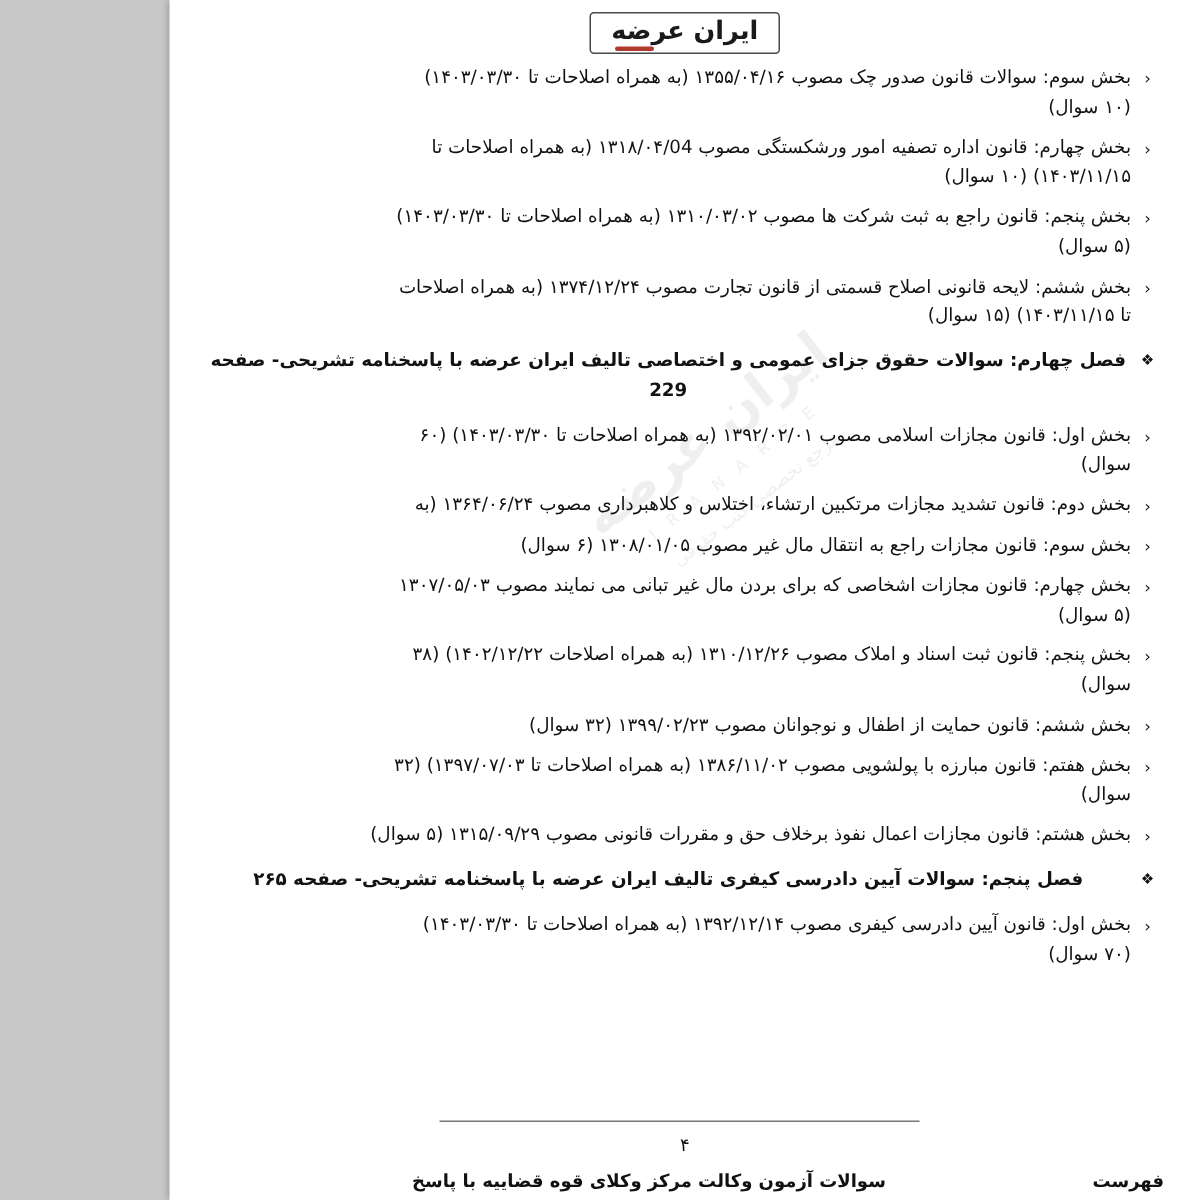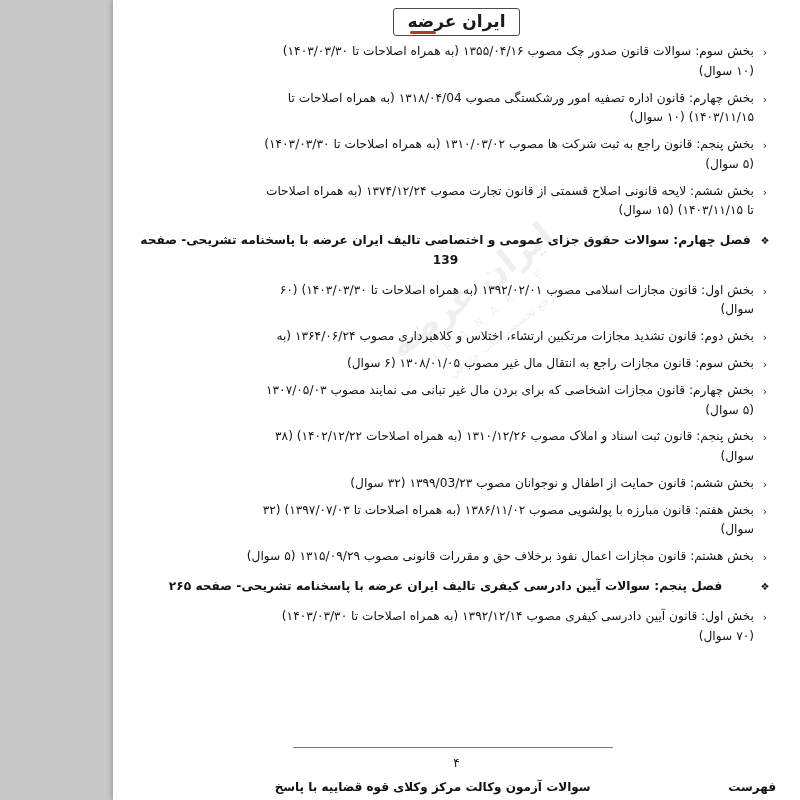--- a/index.html
+++ b/index.html
@@ -205,21 +205,21 @@
         <div class="entry">
           <div class="bullet">‹</div>
           <div class="entry-text"><span>بخش پنجم: قانون راجع به ثبت شرکت ها مصوب ۱۳۱۰/۰۳/۰۲ (به همراه اصلاحات تا ۱۴۰۳/۰۳/۳۰)</span><span class="tail-center">(۵ سوال)</span></div>
         </div>
         <div class="entry">
           <div class="bullet">‹</div>
           <div class="entry-text"><span>بخش ششم: لایحه قانونی اصلاح قسمتی از قانون تجارت مصوب ۱۳۷۴/۱۲/۲۴ (به همراه اصلاحات</span><span class="tail-right">تا ۱۴۰۳/۱۱/۱۵) (۱۵ سوال)</span></div>
         </div>
         <div class="entry chapter">
           <div class="bullet diamond">❖</div>
-          <div class="entry-text"><span>فصل چهارم: سوالات حقوق جزای عمومی و اختصاصی تالیف ایران عرضه با پاسخنامه تشریحی- صفحه</span><span class="tail-center">139</span></div>
+          <div class="entry-text"><span>فصل چهارم: سوالات حقوق جزای عمومی و اختصاصی تالیف ایران عرضه با پاسخنامه تشریحی- صفحه</span><span class="tail-center">229</span></div>
         </div>
         <div class="entry">
           <div class="bullet">‹</div>
           <div class="entry-text"><span>بخش اول: قانون مجازات اسلامی مصوب ۱۳۹۲/۰۲/۰۱ (به همراه اصلاحات تا ۱۴۰۳/۰۳/۳۰) (۶۰</span><span class="tail-right">سوال)</span></div>
         </div>
         <div class="entry">
           <div class="bullet">‹</div>
           <div class="entry-text"><span>بخش دوم: قانون تشدید مجازات مرتکبین ارتشاء، اختلاس و کلاهبرداری مصوب ۱۳۶۴/۰۶/۲۴ (به</span></div>
         </div>
         <div class="entry">
@@ -229,21 +229,21 @@
         <div class="entry">
           <div class="bullet">‹</div>
           <div class="entry-text"><span>بخش چهارم: قانون مجازات اشخاصی که برای بردن مال غیر تبانی می نمایند مصوب ۱۳۰۷/۰۵/۰۳</span><span class="tail-center">(۵ سوال)</span></div>
         </div>
         <div class="entry">
           <div class="bullet">‹</div>
           <div class="entry-text"><span>بخش پنجم: قانون ثبت اسناد و املاک مصوب ۱۳۱۰/۱۲/۲۶ (به همراه اصلاحات ۱۴۰۲/۱۲/۲۲) (۳۸</span><span class="tail-right">سوال)</span></div>
         </div>
         <div class="entry">
           <div class="bullet">‹</div>
-          <div class="entry-text"><span>بخش ششم: قانون حمایت از اطفال و نوجوانان مصوب ۱۳۹۹/03/۲۳ (۳۲ سوال)</span></div>
+          <div class="entry-text"><span>بخش ششم: قانون حمایت از اطفال و نوجوانان مصوب ۱۳۹۹/۰۲/۲۳ (۳۲ سوال)</span></div>
         </div>
         <div class="entry">
           <div class="bullet">‹</div>
           <div class="entry-text"><span>بخش هفتم: قانون مبارزه با پولشویی مصوب ۱۳۸۶/۱۱/۰۲ (به همراه اصلاحات تا ۱۳۹۷/۰۷/۰۳) (۳۲</span><span class="tail-right">سوال)</span></div>
         </div>
         <div class="entry">
           <div class="bullet">‹</div>
           <div class="entry-text"><span>بخش هشتم: قانون مجازات اعمال نفوذ برخلاف حق و مقررات قانونی مصوب ۱۳۱۵/۰۹/۲۹ (۵ سوال)</span></div>
         </div>
         <div class="entry chapter">

